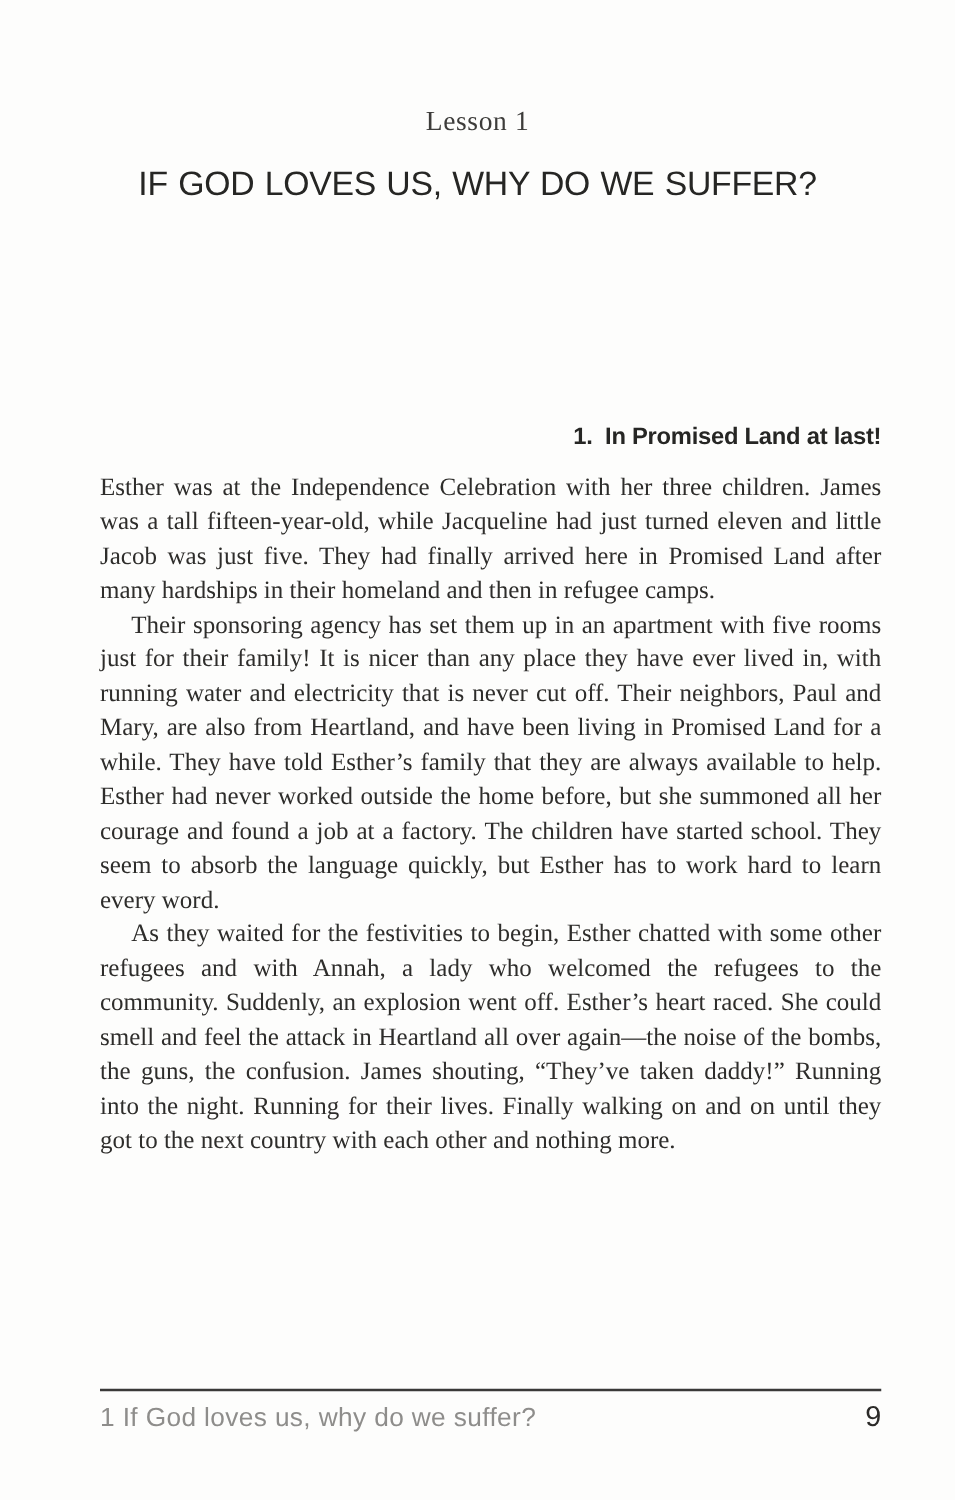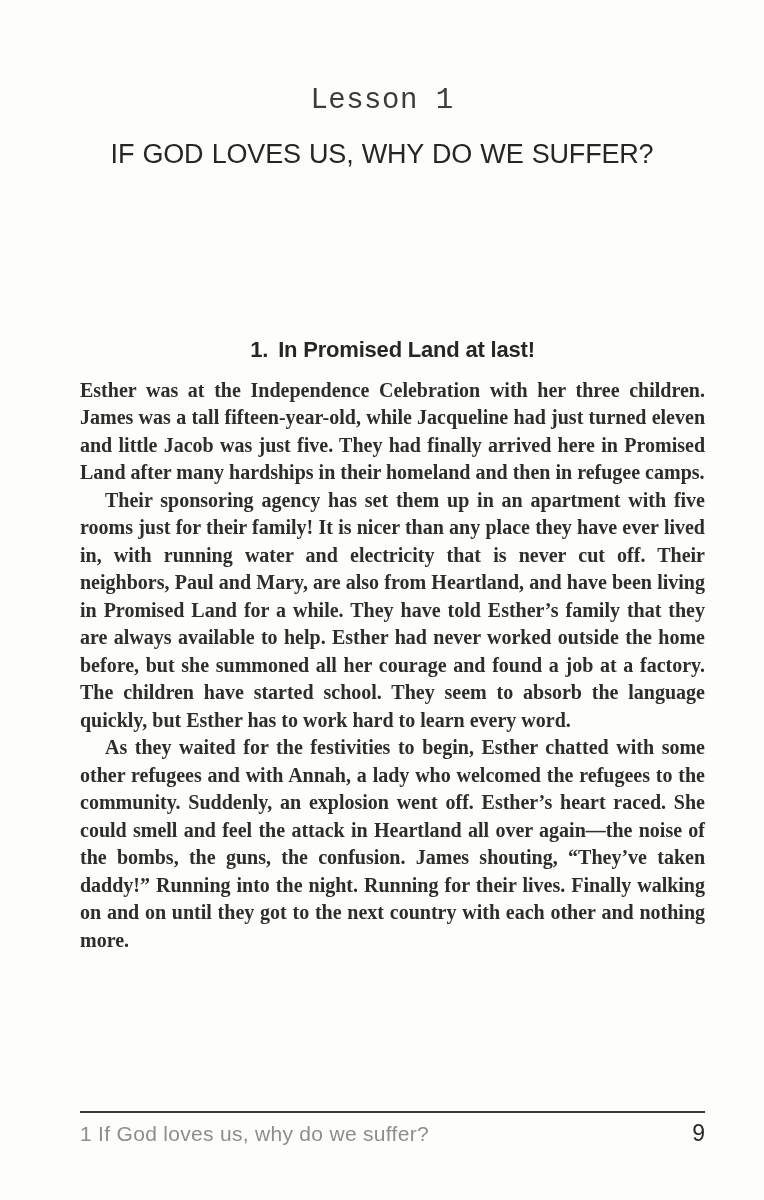--- a/index.html
+++ b/index.html
@@ -17,22 +17,22 @@
   }
   
   .chapter-head {
     position: absolute;
     top: 84px;
     left: 0;
     right: 0;
     text-align: center;
   }
   .lesson-label {
-    font-family: Liberation Mono, monospace;
-    font-size: 29px;
+    font-family: Liberation Serif, serif;
+    font-size: 22px;
     font-weight: 400;
     color: #3d3c3a;
     letter-spacing: 0.5px;
   }
   .chapter-title {
     margin: 22px 0 0 0;
     font-family: "Liberation Sans", sans-serif;
     font-size: 27px;
     font-weight: 400;
     color: #262624;
@@ -47,32 +47,31 @@
     width: 625px;
     font-family: "Liberation Serif", serif;
     font-size: 20px;
     line-height: 27.5px;
     color: #2e2d2b;
     text-align: justify;
   }
   .section-heading {
     margin: 0 0 13px 0;
     font-family: "Liberation Sans", sans-serif;
-    font-size: 22px;
+    font-size: 19px;
     font-weight: 700;
     color: #262624;
     letter-spacing: -0.2px;
-    text-align: center;
+    text-align: right;
   }
   .section-heading .sec-num {
     margin-right: 10px;
   }
   .body-text p {
     margin: 0;
-    font-weight: bold;
   }
   .body-text p.indent {
     text-indent: 25px;
   }
   
   .page-footer {
     position: absolute;
     left: 80px;
     width: 625px;
     top: 1111px;

